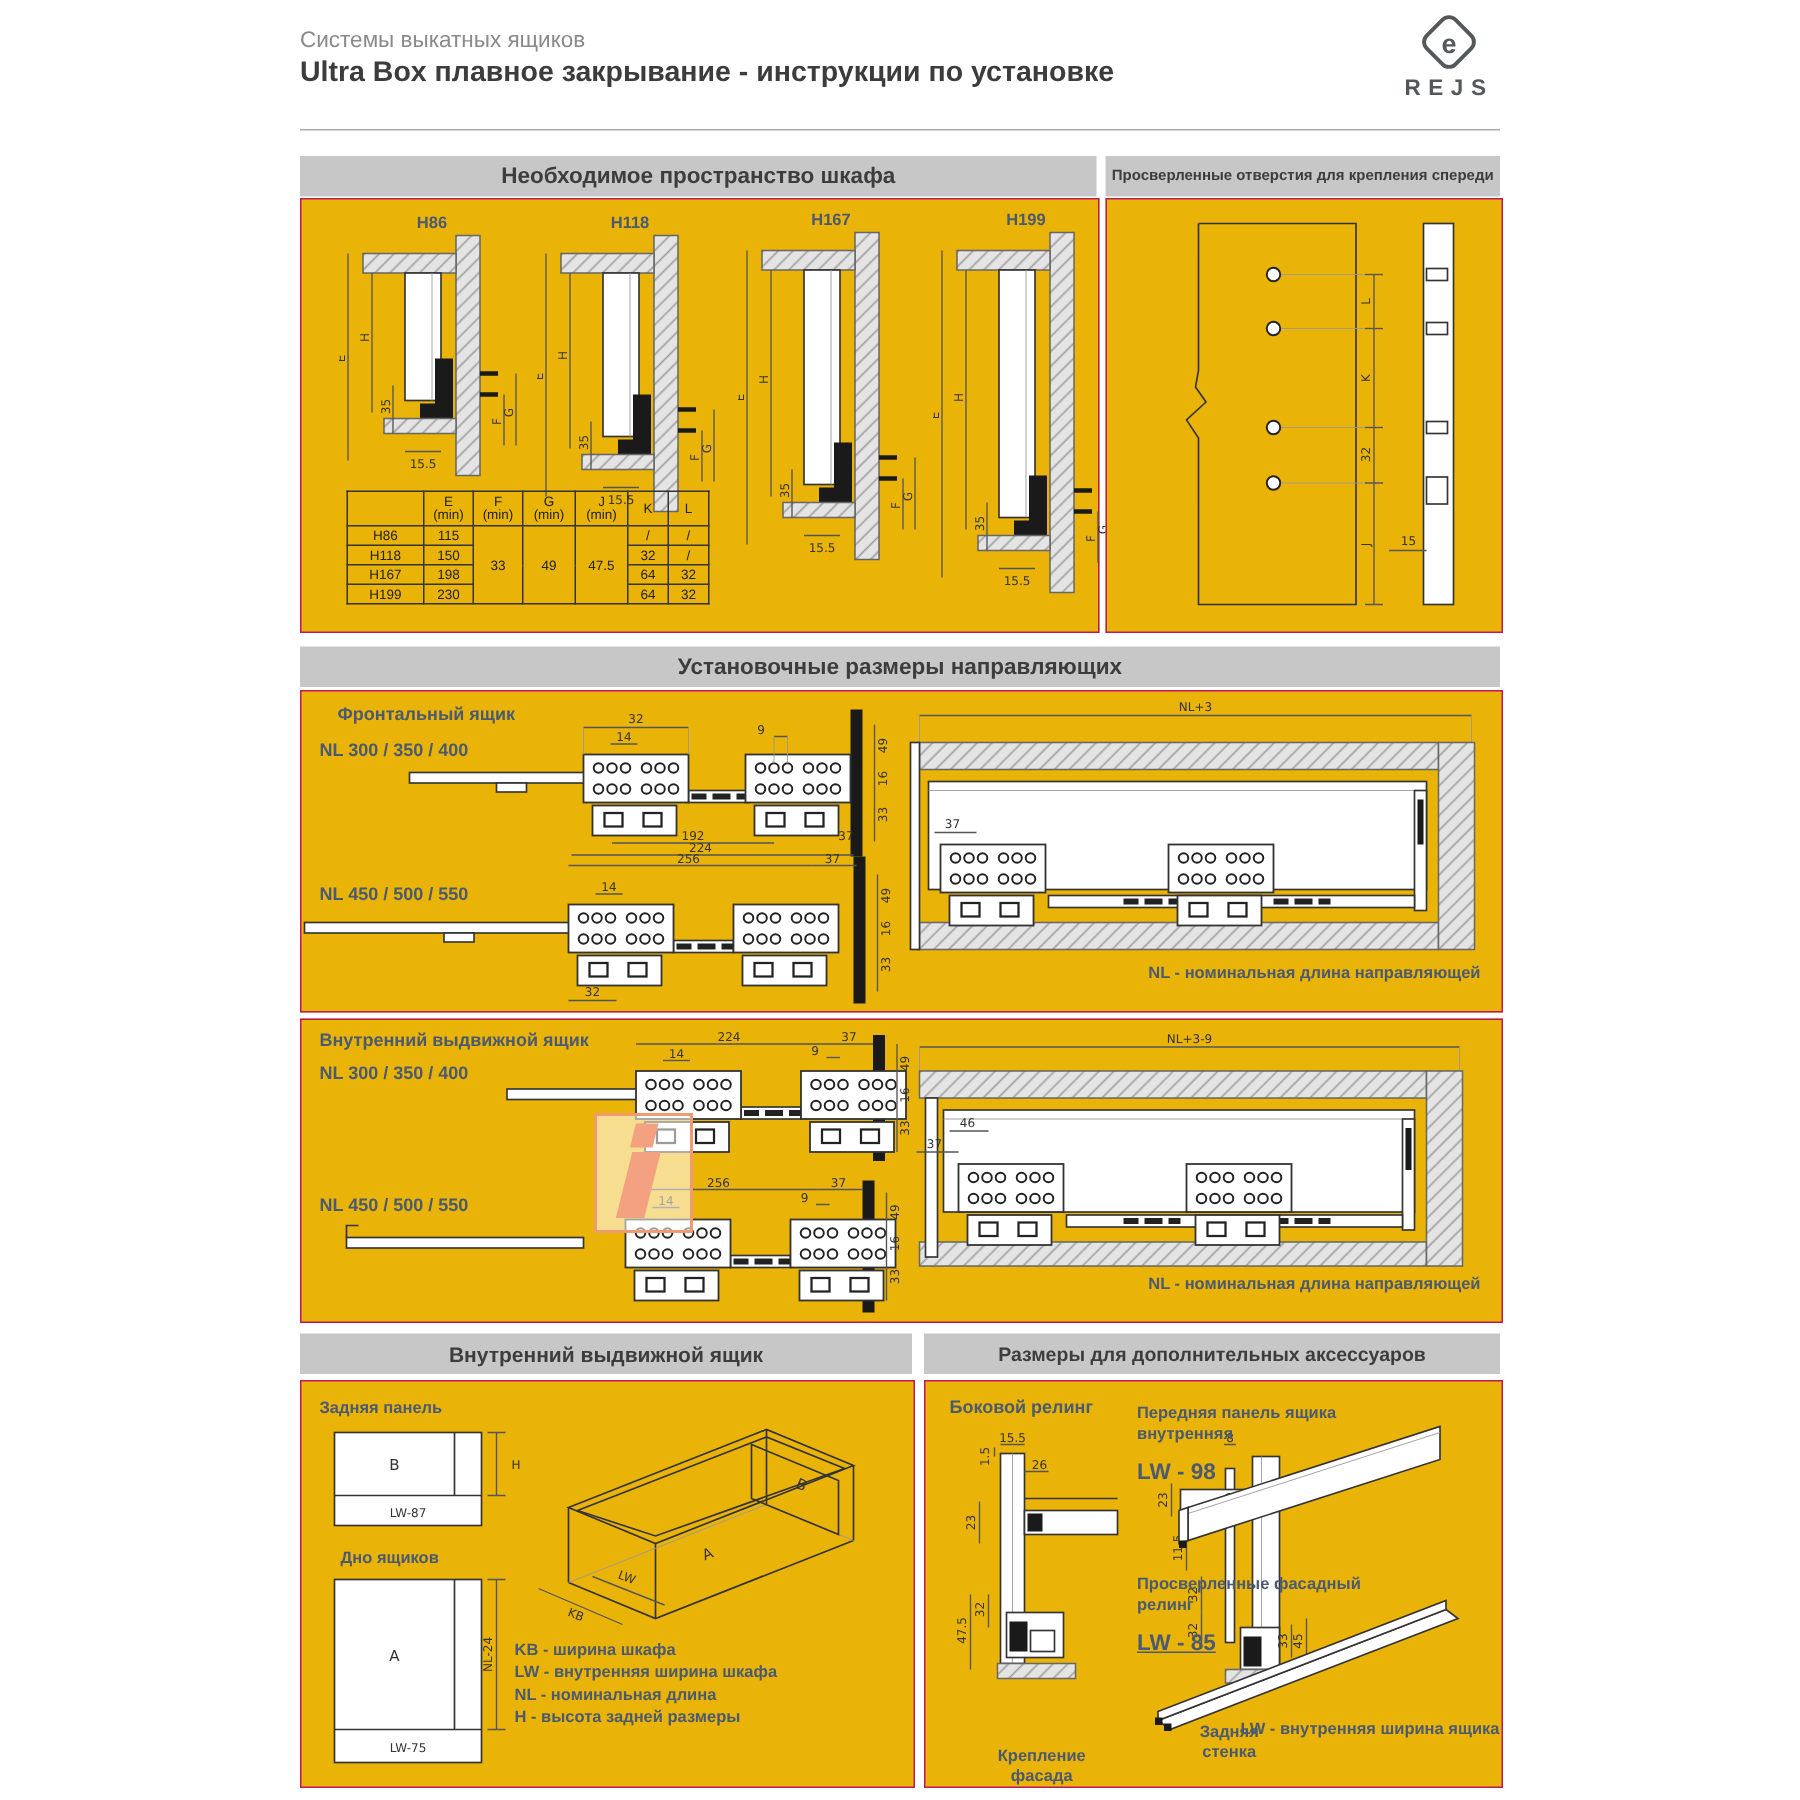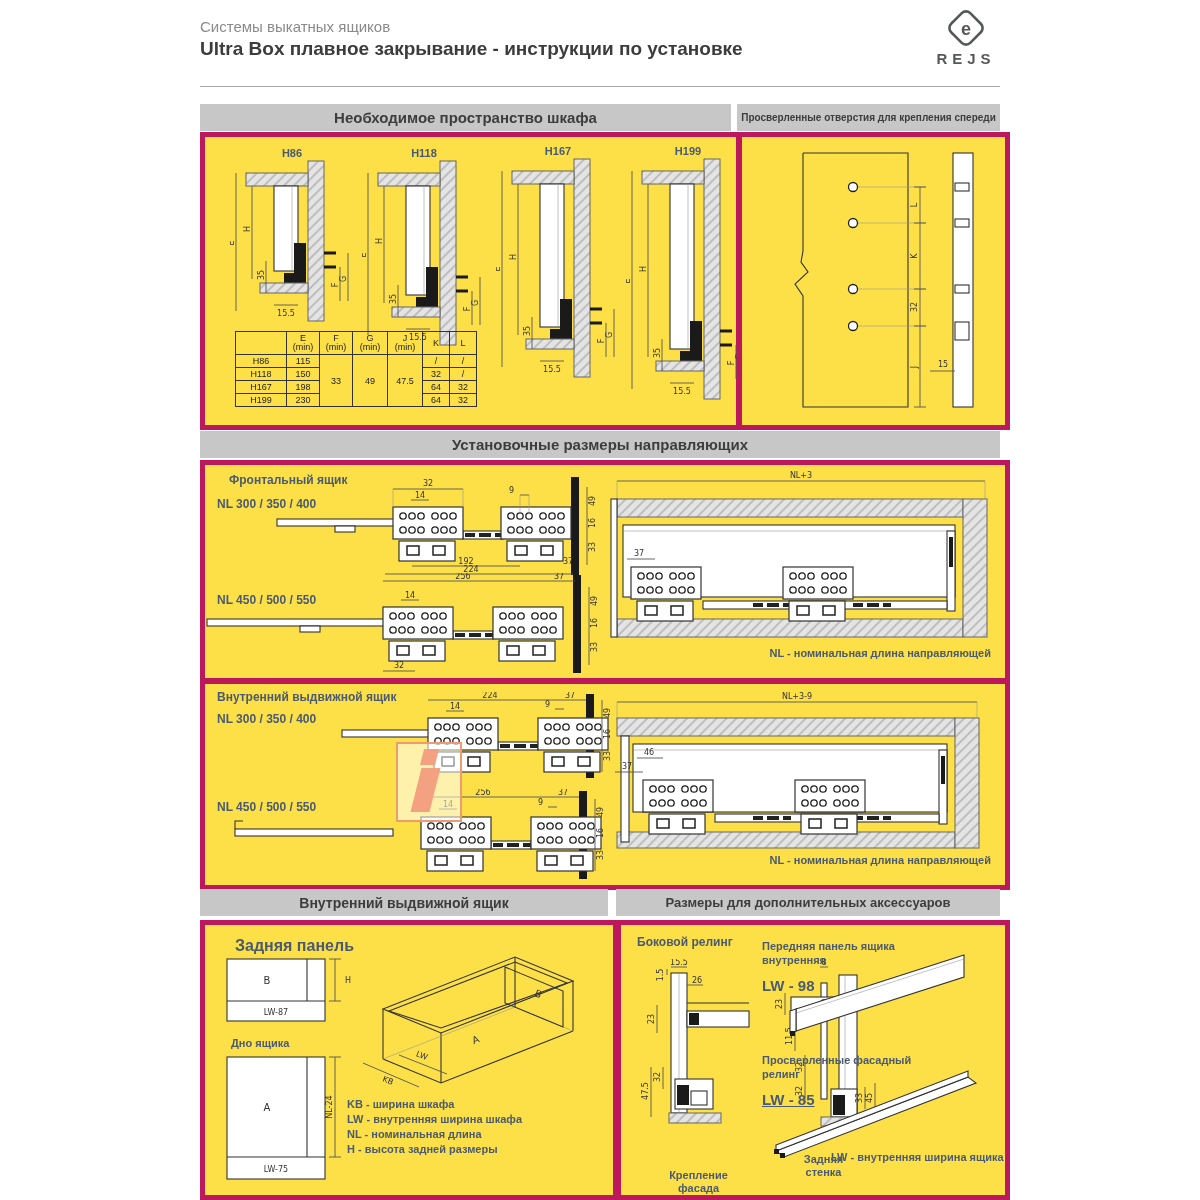--- a/index.html
+++ b/index.html
@@ -1,21 +1,21 @@
 <!DOCTYPE html>
 <html><head>
 <meta charset="utf-8">
 <style>
   html,body{margin:0;padding:0;background:#fff;}
   body{width:1200px;height:1200px;position:relative;overflow:hidden;
        font-family:"Liberation Sans",sans-serif;color:#3f3f3f;}
   .abs{position:absolute;}
   .bar{background:#c7c7c7;color:#3d3d3d;display:flex;align-items:center;justify-content:center;
        font-weight:bold;}
-  .panelbox{border:5px solid #be185d;background:#fde047;}
+  .panelbox{border:1px solid #be185d;background:#eab308;}
   .navy{color:#4a5a70;font-weight:bold;}
   .gray-sub{color:#8a8a8a;font-size:15px;}
   .pgtitle{color:#3c3c3c;font-size:19px;font-weight:bold;}
   .hr{border-top:1px solid #aaa;height:0;}
   .note{font-size:11px;text-align:right;}
   .cap{font-size:11px;text-align:center;line-height:13px;}
   .legend div{font-size:11px;line-height:15px;}
   
   .ln{stroke:#333;stroke-width:1.1;fill:none;}
   .wh{fill:#fff;stroke:#333;stroke-width:1.1;}
@@ -450,34 +450,34 @@
   <div class="wm-box">
     <div class="wm-dot"></div>
     <div class="wm-stem"></div>
   </div>
 </div>
 
 <div class="abs bar" style="left:200px;top:889px;width:408px;height:27px;font-size:14px;">Внутренний выдвижной ящик</div>
 <div class="abs bar" style="left:616px;top:889px;width:384px;height:27px;font-size:13px;">Размеры для дополнительных аксессуаров</div>
 
 <div class="abs panelbox" style="left:200px;top:920px;width:408px;height:270px;">
-  <div class="abs navy" style="left:30px;top:12px;font-size:16px;">Задняя панель</div>
+  <div class="abs navy" style="left:12px;top:12px;font-size:11px;">Задняя панель</div>
   <svg class="abs" style="left:18px;top:28px;" width="135" height="80">
     <rect class="wh" x="4" y="6" width="98" height="62"></rect>
     <line class="ln" x1="4" y1="48" x2="102" y2="48"></line>
     <line class="ln" x1="84" y1="6" x2="84" y2="48"></line>
     <text class="bigt" x="44" y="31" text-anchor="middle">B</text>
     <text class="dimt" x="53" y="62" text-anchor="middle">LW-87</text>
     <line class="dim" x1="112" y1="6" x2="112" y2="48"></line>
     <line class="dim" x1="106" y1="6" x2="118" y2="6"></line>
       <line class="dim" x1="106" y1="48" x2="118" y2="48"></line>
     <text class="dimt" x="122" y="30">H</text>
   </svg>
 
-  <div class="abs navy" style="left:26px;top:112px;font-size:11px;">Дно ящика</div>
+  <div class="abs navy" style="left:26px;top:112px;font-size:11px;">Дно ящиков</div>
   <svg class="abs" style="left:18px;top:128px;" width="135" height="132">
     <rect class="wh" x="4" y="4" width="98" height="122"></rect>
     <line class="ln" x1="84" y1="4" x2="84" y2="104"></line>
     <line class="ln" x1="4" y1="104" x2="102" y2="104"></line>
     <text class="bigt" x="44" y="58" text-anchor="middle">A</text>
     <text class="dimt" x="53" y="119" text-anchor="middle">LW-75</text>
     <line class="dim" x1="112" y1="4" x2="112" y2="104"></line>
     <line class="dim" x1="106" y1="4" x2="118" y2="4"></line>
       <line class="dim" x1="106" y1="104" x2="118" y2="104"></line>
     <text class="dimt" transform="translate(109,54) rotate(-90)" text-anchor="middle">NL-24</text>

